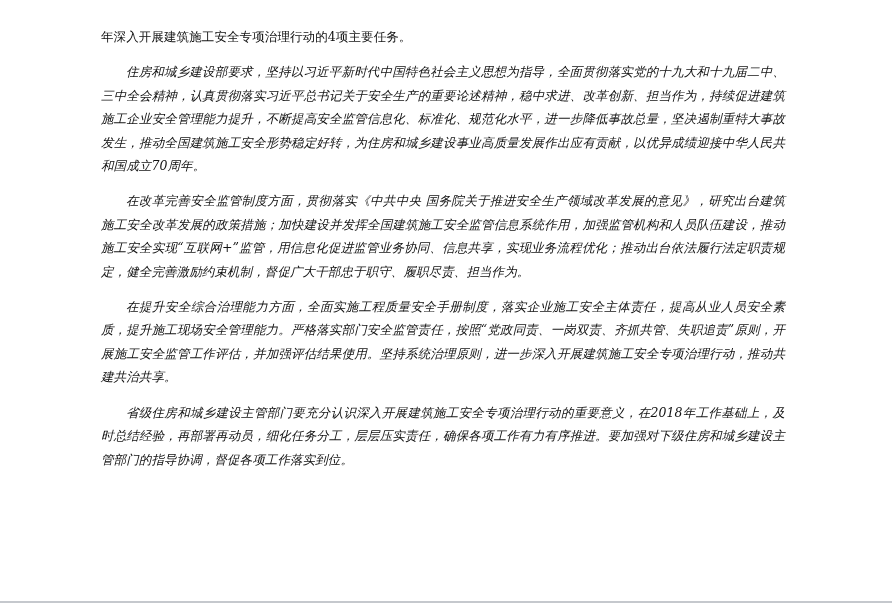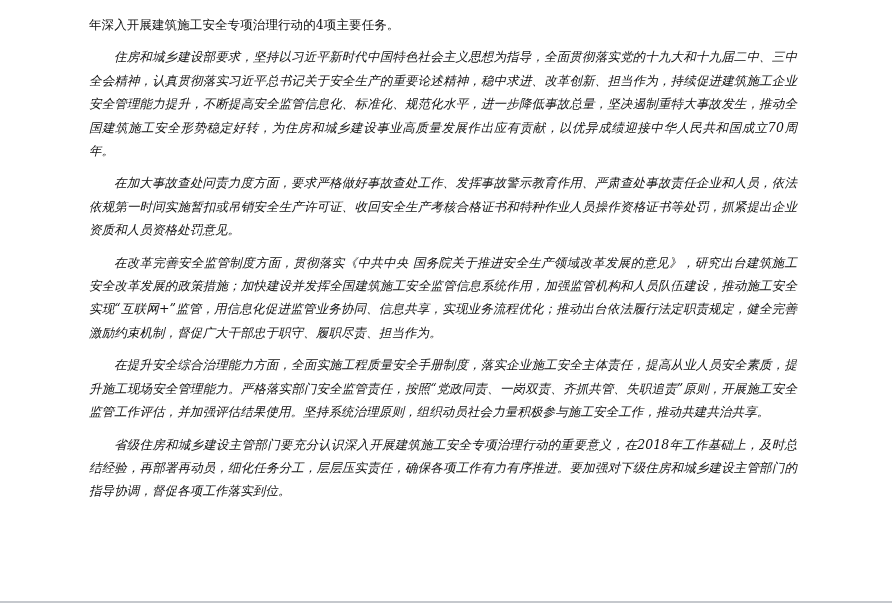--- a/index.html
+++ b/index.html
@@ -19,21 +19,21 @@
     left: 89px;
     top: 13px;
     width: 708px;
     color: #111111;
     font-size: 12.5px;
     line-height: 23.4px;
     text-align: justify;
     letter-spacing: 0.1px;
   }
   .doc-page p {
-    margin: 0;
+    margin: 12px;
     padding: 0;
   }
   .doc-page p + p {
     margin-top: 9px;
   }
   .doc-page p.indented {
     text-indent: 2em;
     font-style: italic;
   }
   .bottom-rule {
@@ -44,19 +44,18 @@
     height: 2px;
     background: #c5c8cd;
   }
 </style>
 </head>
 <body>
 
 <div class="doc-page">
   <p>年深入开展建筑施工安全专项治理行动的4项主要任务。</p>
   <p class="indented">住房和城乡建设部要求，坚持以习近平新时代中国特色社会主义思想为指导，全面贯彻落实党的十九大和十九届二中、三中全会精神，认真贯彻落实习近平总书记关于安全生产的重要论述精神，稳中求进、改革创新、担当作为，持续促进建筑施工企业安全管理能力提升，不断提高安全监管信息化、标准化、规范化水平，进一步降低事故总量，坚决遏制重特大事故发生，推动全国建筑施工安全形势稳定好转，为住房和城乡建设事业高质量发展作出应有贡献，以优异成绩迎接中华人民共和国成立70周年。</p>
-  <p class="indented">在加大事故查处问责力度方面，要求严格做好事故查处工作、发挥事故警示教育作用、严肃查处事故责任企业和人员，依法依规第一时间实施暂扣或吊销安全生产许可证、收回安全生产考核合格证书和特种作业人员操作资格证书等处罚，抓紧提出企业资质和人员资格处罚意见。</p>
   <p class="indented">在改革完善安全监管制度方面，贯彻落实《中共中央 国务院关于推进安全生产领域改革发展的意见》，研究出台建筑施工安全改革发展的政策措施；加快建设并发挥全国建筑施工安全监管信息系统作用，加强监管机构和人员队伍建设，推动施工安全实现“互联网+”监管，用信息化促进监管业务协同、信息共享，实现业务流程优化；推动出台依法履行法定职责规定，健全完善激励约束机制，督促广大干部忠于职守、履职尽责、担当作为。</p>
-  <p class="indented">在提升安全综合治理能力方面，全面实施工程质量安全手册制度，落实企业施工安全主体责任，提高从业人员安全素质，提升施工现场安全管理能力。严格落实部门安全监管责任，按照“党政同责、一岗双责、齐抓共管、失职追责”原则，开展施工安全监管工作评估，并加强评估结果使用。坚持系统治理原则，组织动员社会力量积极参与施工安全工作，推动共建共治共享。</p>
+  <p class="indented">在提升安全综合治理能力方面，全面实施工程质量安全手册制度，落实企业施工安全主体责任，提高从业人员安全素质，提升施工现场安全管理能力。严格落实部门安全监管责任，按照“党政同责、一岗双责、齐抓共管、失职追责”原则，开展施工安全监管工作评估，并加强评估结果使用。坚持系统治理原则，进一步深入开展建筑施工安全专项治理行动，推动共建共治共享。</p>
   <p class="indented">省级住房和城乡建设主管部门要充分认识深入开展建筑施工安全专项治理行动的重要意义，在2018年工作基础上，及时总结经验，再部署再动员，细化任务分工，层层压实责任，确保各项工作有力有序推进。要加强对下级住房和城乡建设主管部门的指导协调，督促各项工作落实到位。</p>
 </div>
 
 <div class="bottom-rule"></div>
 
 </body></html>

